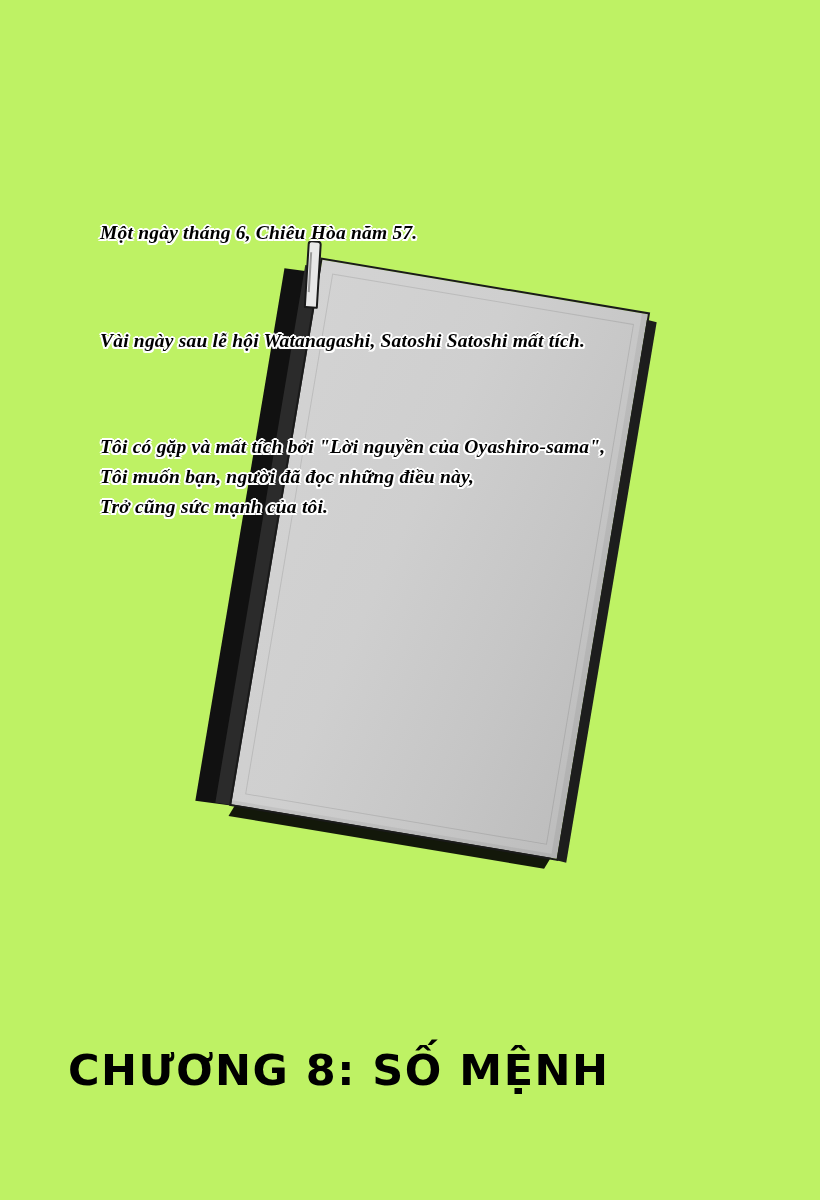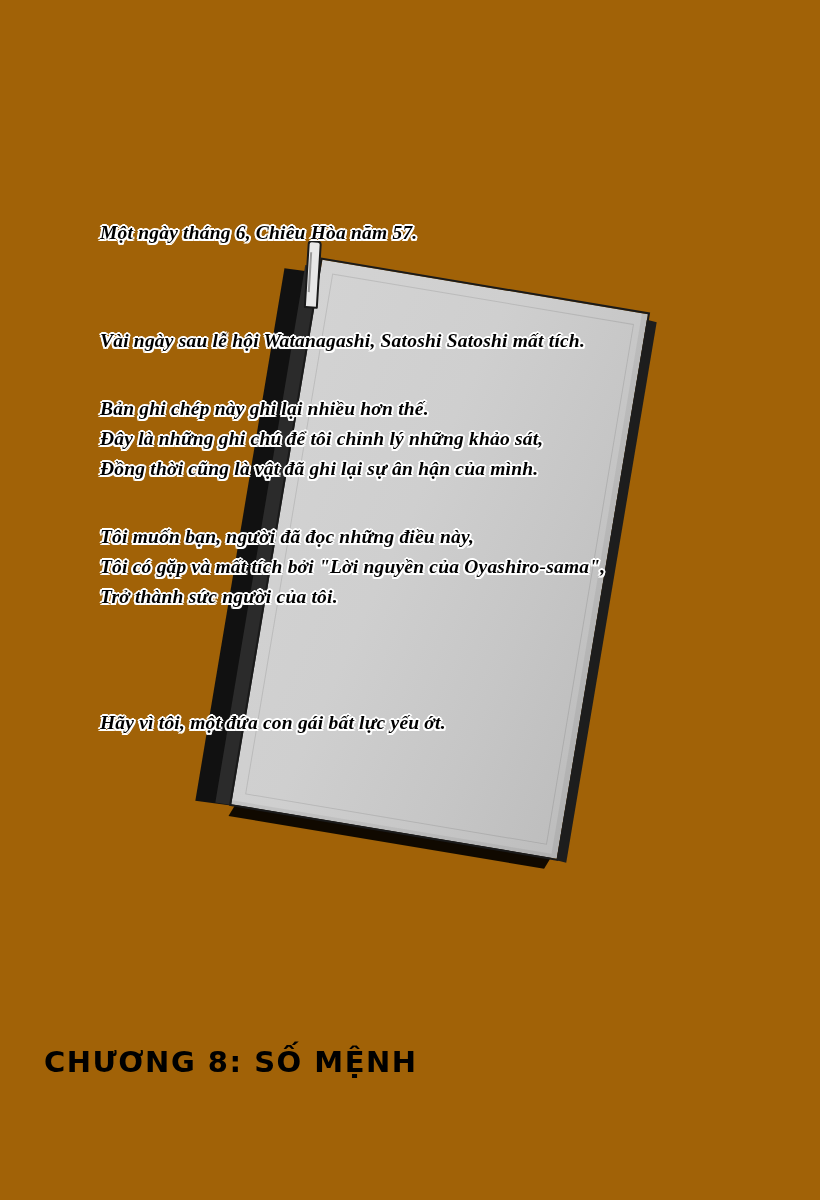--- a/index.html
+++ b/index.html
@@ -12,21 +12,21 @@
     height: 1200px;
     position: relative;
     overflow: hidden;
     font-family: "Liberation Serif", serif;
   }
 
   
   #page {
     position: absolute;
     inset: 0;
-    background: #a16207;
+    background: #bef264;
   }
 
   
   #notebook-illustration {
     position: absolute;
     left: 232px;
     top: 272px;
     width: 400px;
     height: 580px;
     transform: rotate(9.5deg);
@@ -133,25 +133,25 @@
     display: block;
     white-space: nowrap;
   }
   .gap-lg { height: 78px; }
   .gap-md { height: 38px; }
   .gap-xl { height: 96px; }
 
   
   #chapter-title {
     position: absolute;
-    left: 44px;
+    left: 68px;
     top: 1045px;
     font-family: "DejaVu Sans", sans-serif;
     font-weight: bold;
-    font-size: 29px;
+    font-size: 43px;
     letter-spacing: 1.5px;
     color: #000000;
     white-space: nowrap;
   }
 </style>
 </head>
 <body>
 
 <div id="page">
 
@@ -172,37 +172,29 @@
     </p>
 
     <div class="gap-lg"></div>
 
     <p class="para">
       <span class="line">Vài ngày sau lễ hội Watanagashi, Satoshi Satoshi mất tích.</span>
     </p>
 
     <div class="gap-md"></div>
 
+
+    <div class="gap-md"></div>
+
     <p class="para">
-      <span class="line">Bản ghi chép này ghi lại nhiều hơn thế.</span>
-      <span class="line">Đây là những ghi chú để tôi chỉnh lý những khảo sát,</span>
-      <span class="line">Đồng thời cũng là vật đã ghi lại sự ân hận của mình.</span>
+      <span class="line">Tôi có gặp và mất tích bởi "Lời nguyền của Oyashiro-sama",</span>
+      <span class="line">Tôi muốn bạn, người đã đọc những điều này,</span>
+      <span class="line">Trở cũng sức mạnh của tôi.</span>
     </p>
 
-    <div class="gap-md"></div>
-
-    <p class="para">
-      <span class="line">Tôi muốn bạn, người đã đọc những điều này,</span>
-      <span class="line">Tôi có gặp và mất tích bởi "Lời nguyền của Oyashiro-sama",</span>
-      <span class="line">Trở thành sức người của tôi.</span>
-    </p>
-
     <div class="gap-xl"></div>
 
-    <p class="para">
-      <span class="line">Hãy vì tôi, một đứa con gái bất lực yếu ớt.</span>
-    </p>
 
   </div>
 
   <div id="chapter-title">CHƯƠNG 8: SỐ MỆNH</div>
 
 </div>
 
 </body></html>

